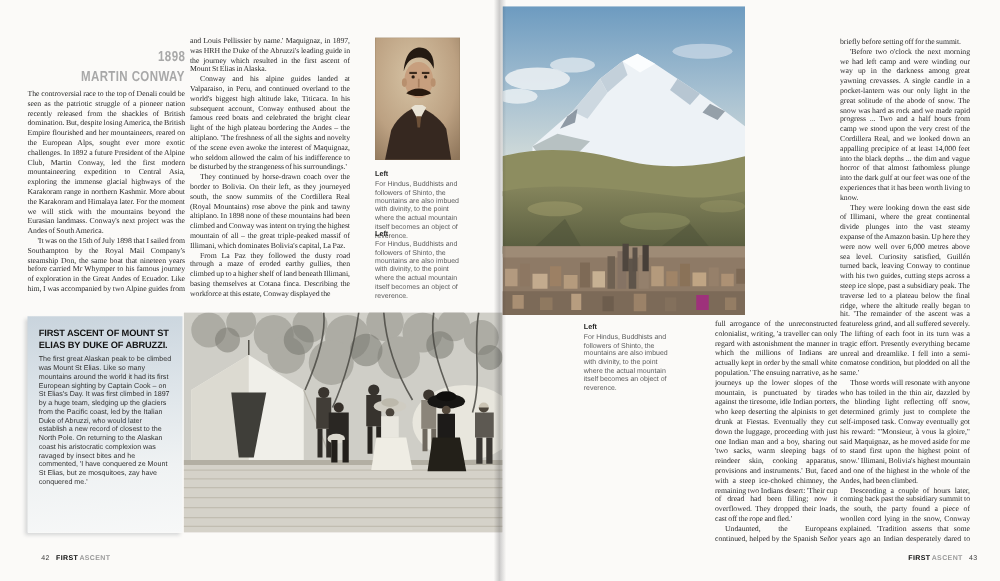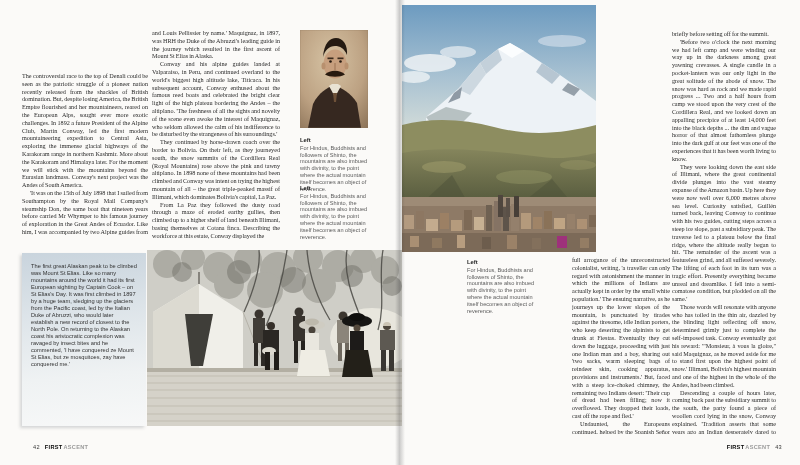--- a/index.html
+++ b/index.html
@@ -52,20 +52,22 @@
   #footerR{left:690px;width:92px;text-align:right;}
   #footerR .fb{margin-left:0;}
   #footerR .num{margin-left:5px;}
 </style>
 </head>
 <body>
 
 <div id="spread">
 
   <div class="abs" id="headline">
+    <div><span class="cond year">1898</span></div>
+    <div><span class="cond author">MARTIN CONWAY</span></div>
   </div>
 
   <div class="abs bodycol" id="col1">
     <p>The controversial race to the top of Denali could be seen as the patriotic struggle of a pioneer nation recently released from the shackles of British domination. But, despite losing America, the British Empire flourished and her mountaineers, reared on the European Alps, sought ever more exotic challenges. In 1892 a future President of the Alpine Club, Martin Conway, led the first modern mountaineering expedition to Central Asia, exploring the immense glacial highways of the Karakoram range in northern Kashmir. More about the Karakoram and Himalaya later. For the moment we will stick with the mountains beyond the Eurasian landmass. Conway's next project was the Andes of South America.</p>
     <p class="ind">'It was on the 15th of July 1898 that I sailed from Southampton by the Royal Mail Company's steamship Don, the same boat that nineteen years before carried Mr Whymper to his famous journey of exploration in the Great Andes of Ecuador. Like him, I was accompanied by two Alpine guides from the village of Val Tournanche, Antoine Maquignaz</p>
   </div>
 
   <div class="abs bodycol" id="col2">
     <p>and Louis Pellissier by name.' Maquignaz, in 1897, was HRH the Duke of the Abruzzi's leading guide in the journey which resulted in the first ascent of Mount St Elias in Alaska.</p>
     <p class="ind">Conway and his alpine guides landed at Valparaiso, in Peru, and continued overland to the world's biggest high altitude lake, Titicaca. In his subsequent account, Conway enthused about the famous reed boats and celebrated the bright clear light of the high plateau bordering the Andes – the altiplano. 'The freshness of all the sights and novelty of the scene even awoke the interest of Maquignaz, who seldom allowed the calm of his indifference to be disturbed by the strangeness of his surroundings.'</p>
@@ -103,20 +105,21 @@
   <div class="abs caption" id="cap1">
     <span class="cap-label">Left</span>
     <span>For Hindus, Buddhists and followers of Shinto, the mountains are also imbued with divinity, to the point where the actual mountain itself becomes an object of reverence.</span>
   </div>
   <div class="abs caption" id="cap2">
     <span class="cap-label">Left</span>
     <span>For Hindus, Buddhists and followers of Shinto, the mountains are also imbued with divinity, to the point where the actual mountain itself becomes an object of reverence.</span>
   </div>
 
   <div class="abs" id="sidebar">
+    <div class="sb-title">FIRST ASCENT OF MOUNT ST ELIAS BY DUKE OF ABRUZZI.</div>
     <div class="sb-body">The first great Alaskan peak to be climbed was Mount St Elias. Like so many mountains around the world it had its first European sighting by Captain Cook – on St Elias's Day. It was first climbed in 1897 by a huge team, sledging up the glaciers from the Pacific coast, led by the Italian Duke of Abruzzi, who would later establish a new record of closest to the North Pole. On returning to the Alaskan coast his aristocratic complexion was ravaged by insect bites and he commented, 'I have conquered ze Mount St Elias, but ze mosquitoes, zay have conquered me.'</div>
   </div>
 
   <div class="abs" id="bwphoto">
     <svg class="photo" width="255" height="176" viewBox="0 0 255 176" preserveAspectRatio="none">
       <rect width="255" height="176" fill="#d9d8d2"></rect>
       <rect width="255" height="122" fill="#cfcec7"></rect>
       <ellipse cx="225" cy="88" rx="42" ry="30" fill="#e8e6dd"></ellipse>
       <g fill="#9b9a92" opacity=".65">
         <circle cx="20" cy="14" r="14"></circle>

